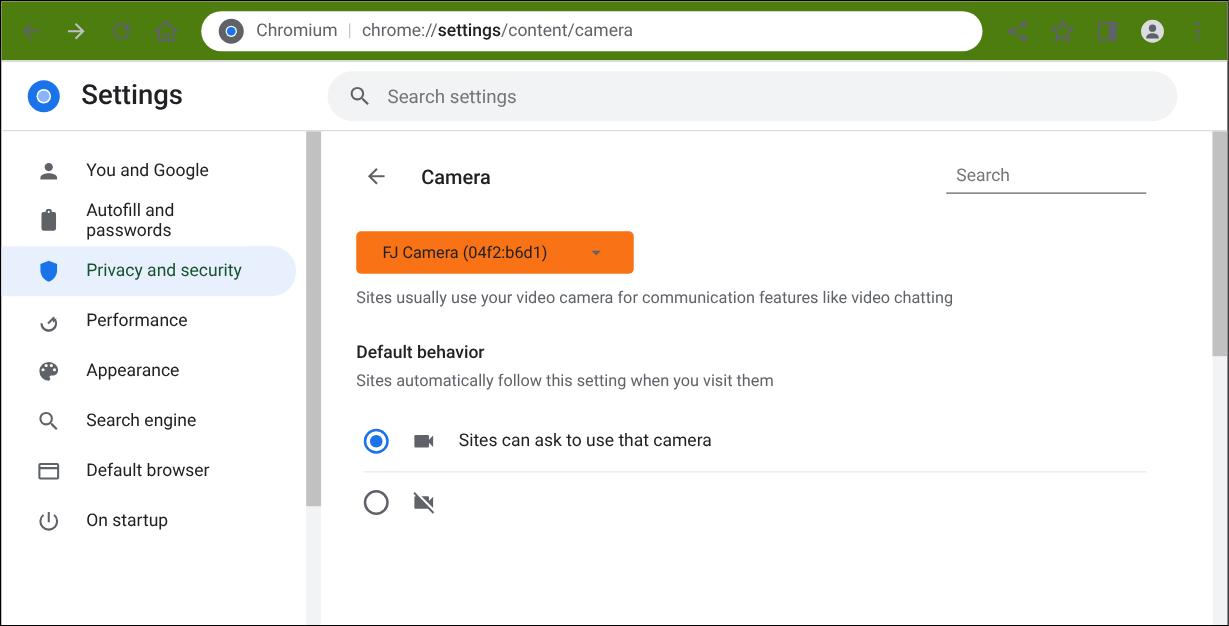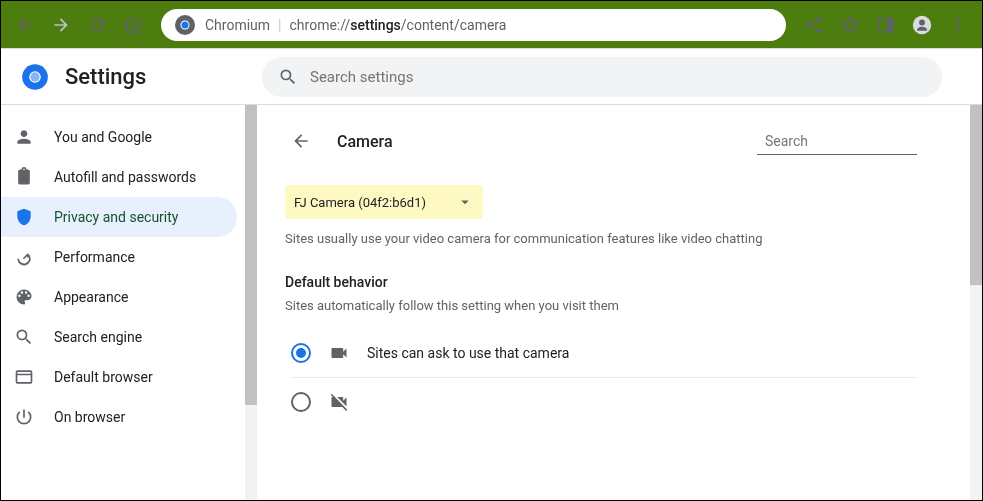--- a/index.html
+++ b/index.html
@@ -17,36 +17,36 @@
 .settings-header { height: 56px; display: flex; align-items: center; padding: 0 20px; border-bottom: 1px solid #dadce0; gap: 16px; }
 .settings-title { font-size: 22px; font-weight: 500; color: #202124; }
 .search-settings { flex: 0 0 680px; margin-left: auto; margin-right: 20px; height: 40px; background: #f1f3f4; border-radius: 20px; display: flex; align-items: center; padding: 0 16px; gap: 12px; color: #5f6368; }
 .search-settings input { border: none; background: transparent; outline: none; font-size: 15px; flex: 1; color: #8b5cf6; }
 
 
 .main-layout { display: flex; height: calc(501px - 48px - 56px - 2px); }
 .sidebar-wrap { width: 256px; position: relative; overflow-y: hidden; padding-top: 12px; }
 .sidebar-scrollbar { position: absolute; right: 0; top: 0; width: 12px; height: 100%; background: #f1f3f4; }
 .sidebar-scrollbar-thumb { width: 12px; height: 300px; background: #c1c1c1; border-radius: 0; }
-.sidebar-item { height: 40px; display: flex; align-items: center; padding: 0 13px; gap: 20px; font-size: 14px; color: #202124; cursor: pointer; border-radius: 0 20px 20px 0; margin-right: 20px; }
+.sidebar-item { height: 40px; display: flex; align-items: center; padding: 0 28px; gap: 20px; font-size: 14px; color: #202124; cursor: pointer; border-radius: 0 20px 20px 0; margin-right: 20px; }
 .sidebar-item.active { background: #e8f0fe; color: #14532d; }
 .sidebar-item .icon { width: 20px; height: 20px; display: flex; align-items: center; justify-content: center; color: #5f6368; }
 .sidebar-item.active .icon { color: #1a73e8; }
 
 
 .content-wrap { flex: 1; position: relative; overflow: hidden; }
 .content-scrollbar { position: absolute; right: 0; top: 0; width: 12px; height: 100%; background: #f1f3f4; }
 .content-scrollbar-thumb { width: 12px; height: 180px; background: #c1c1c1; }
 .content { padding: 20px 40px 0 28px; max-width: 700px; }
 .content-header { display: flex; align-items: center; margin-bottom: 28px; gap: 20px; }
 .page-title { font-size: 16px; font-weight: 500; color: #202124; }
 .header-search { margin-left: auto; display: flex; align-items: center; gap: 8px; border-bottom: 1px solid #5f6368; padding: 4px 0; width: 160px; }
 .header-search input { border: none; outline: none; font-size: 14px; flex: 1; }
 
-.camera-select { display: inline-flex; align-items: center; background: #fef9c3; border-radius: 4px; padding: 8px 9px; font-size: 13px; color: #202124; gap: 30px; margin-bottom: 12px; cursor: pointer; }
+.camera-select { display: inline-flex; align-items: center; background: #f97316; border-radius: 4px; padding: 8px 21px; font-size: 13px; color: #202124; gap: 30px; margin-bottom: 12px; cursor: pointer; }
 .desc-text { font-size: 13px; color: #5f6368; margin-bottom: 28px; }
 .section-title { font-size: 14px; font-weight: 500; color: #202124; margin-bottom: 8px; }
 .section-sub { font-size: 13px; color: #5f6368; margin-bottom: 16px; }
 
 .radio-row { display: flex; align-items: center; gap: 18px; padding: 14px 0; border-bottom: 1px solid #e8eaed; margin-left: 6px; cursor: pointer; }
 .radio-row:last-child { border-bottom: none; }
 .radio-outer { width: 20px; height: 20px; border-radius: 50%; border: 2px solid #5f6368; display: flex; align-items: center; justify-content: center; flex-shrink: 0; }
 .radio-outer.checked { border-color: #1a73e8; }
 .radio-inner { width: 10px; height: 10px; border-radius: 50%; background: #1a73e8; }
 .radio-icon { width: 20px; color: #5f6368; display: flex; align-items: center; justify-content: center; }
@@ -197,21 +197,21 @@
             </svg>
           </span>
           <span>Default browser</span>
         </div>
         <div class="sidebar-item">
           <span class="icon">
             <svg viewBox="0 0 24 24">
               <path d="M13 3h-2v10h2V3zm4.8 2.2l-1.4 1.4a7 7 0 11-8.8 0L6.2 5.2a9 9 0 1011.6 0z"></path>
             </svg>
           </span>
-          <span>On browser</span>
+          <span>On startup</span>
         </div>
       </div>
     <div class="sidebar-scrollbar">
         <div class="sidebar-scrollbar-thumb"></div>
       </div>
   </div>
 
   <div class="content-wrap">
     <div class="content">
       <div class="content-header">

